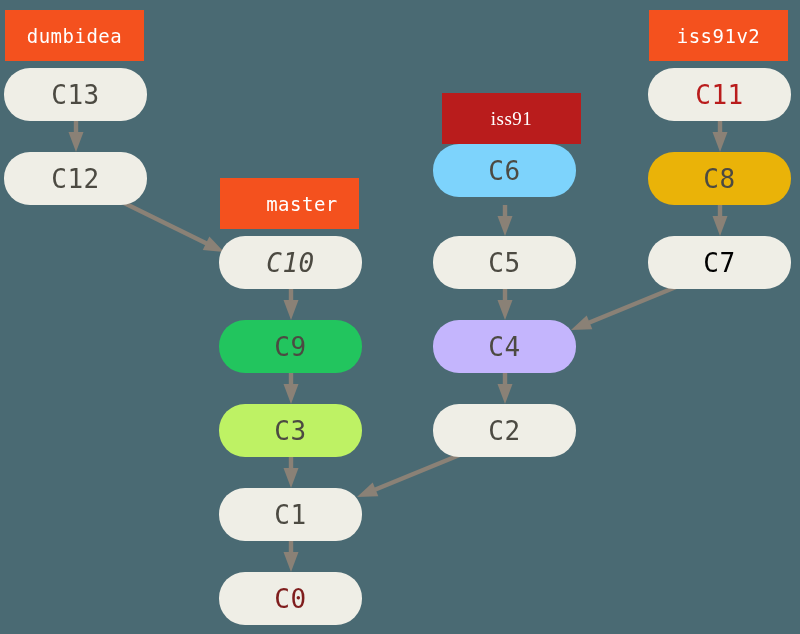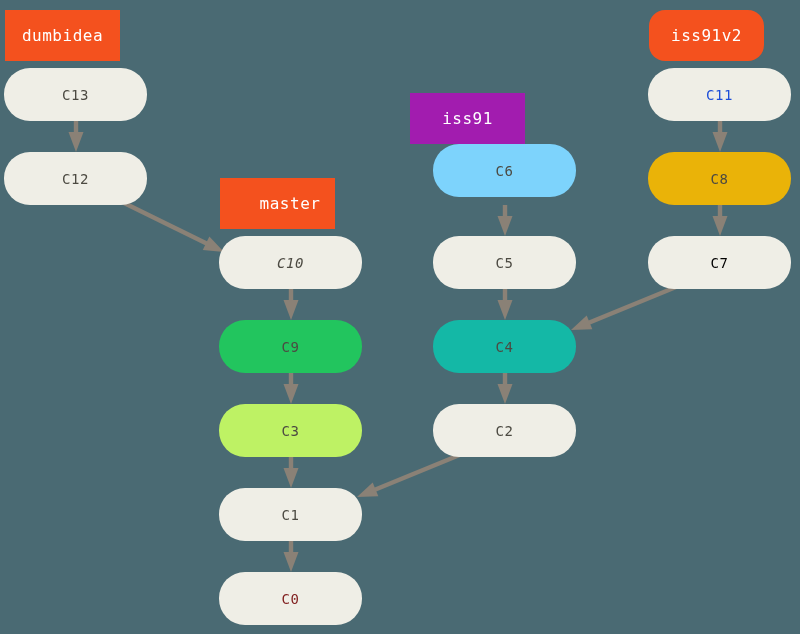--- a/index.html
+++ b/index.html
@@ -28,35 +28,35 @@
     pointer-events: none;
   }
   .commit-node {
     position: absolute;
     box-sizing: border-box;
     width: 143px;
     height: 53px;
     border-radius: 26px;
     background: #efeee6;
     color: #4c4a42;
-    font-size: 14px;
+    font-size: 26px;
     letter-spacing: 0.5px;
     display: flex;
     align-items: center;
     justify-content: center;
     z-index: 3;
   }
   .branch-label {
     position: absolute;
     box-sizing: border-box;
-    width: 115px;
+    width: 139px;
     height: 51px;
     background: #f4511e;
     color: #ffffff;
-    font-size: 16px;
+    font-size: 19px;
     letter-spacing: 0.5px;
     display: flex;
     align-items: center;
     justify-content: center;
     z-index: 4;
   }
 </style>
 </head>
 <body style="background: rgb(74, 106, 115);">
 
@@ -120,24 +120,24 @@
   <div id="node-layer">
       <div class="commit-node" style="left: 4px; top: 68px; background: rgb(239, 238, 230); color: rgb(76, 74, 66);">C13</div>
       <div class="commit-node" style="left: 4px; top: 152px; background: rgb(239, 238, 230); color: rgb(76, 74, 66);">C12</div>
       <div class="commit-node" style="left: 219px; top: 236px; background: rgb(239, 238, 230); color: rgb(76, 74, 66); font-style: italic;">C10</div>
       <div class="commit-node" style="left: 219px; top: 320px; background: #22c55e; color: rgb(76, 74, 66);">C9</div>
       <div class="commit-node" style="left: 219px; top: 404px; background: #bef264; color: rgb(76, 74, 66);">C3</div>
       <div class="commit-node" style="left: 219px; top: 488px; background: rgb(239, 238, 230); color: rgb(76, 74, 66);">C1</div>
       <div class="commit-node" style="left: 219px; top: 572px; background: rgb(239, 238, 230); color: #7f1d1d;">C0</div>
       <div class="commit-node" style="left: 433px; top: 144px; background: #7dd3fc; color: rgb(76, 74, 66);">C6</div>
       <div class="commit-node" style="left: 433px; top: 236px; background: rgb(239, 238, 230); color: rgb(76, 74, 66);">C5</div>
-      <div class="commit-node" style="left: 433px; top: 320px; background: #14b8a6; color: rgb(76, 74, 66);">C4</div>
+      <div class="commit-node" style="left: 433px; top: 320px; background: #c4b5fd; color: rgb(76, 74, 66);">C4</div>
       <div class="commit-node" style="left: 433px; top: 404px; background: rgb(239, 238, 230); color: rgb(76, 74, 66);">C2</div>
-      <div class="commit-node" style="left: 648px; top: 68px; background: rgb(239, 238, 230); color: #1d4ed8;">C11</div>
+      <div class="commit-node" style="left: 648px; top: 68px; background: rgb(239, 238, 230); color: #b91c1c;">C11</div>
       <div class="commit-node" style="left: 648px; top: 152px; background: #eab308; color: rgb(76, 74, 66);">C8</div>
       <div class="commit-node" style="left: 648px; top: 236px; background: rgb(239, 238, 230); color: #000000;">C7</div>
       <div class="branch-label" style="left: 5px; top: 10px; background: rgb(244, 81, 30); color: rgb(255, 255, 255);">dumbidea</div>
       <div class="branch-label" style="left: 220px; top: 178px; background: rgb(244, 81, 30); color: rgb(255, 255, 255); padding-left: 25px;">master</div>
-      <div class="branch-label" style="left: 410px; top: 93px; background: #a21caf; color: rgb(255, 255, 255);">iss91</div>
-      <div class="branch-label" style="left: 649px; top: 10px; background: rgb(244, 81, 30); color: rgb(255, 255, 255); border-radius: 16px;">iss91v2</div>
+      <div class="branch-label" style="left: 442px; top: 93px; background: #b91c1c; color: rgb(255, 255, 255); font-family: Liberation Serif, serif;">iss91</div>
+      <div class="branch-label" style="left: 649px; top: 10px; background: rgb(244, 81, 30); color: rgb(255, 255, 255);">iss91v2</div>
     </div>
 
 </div>
 
 </body></html>

